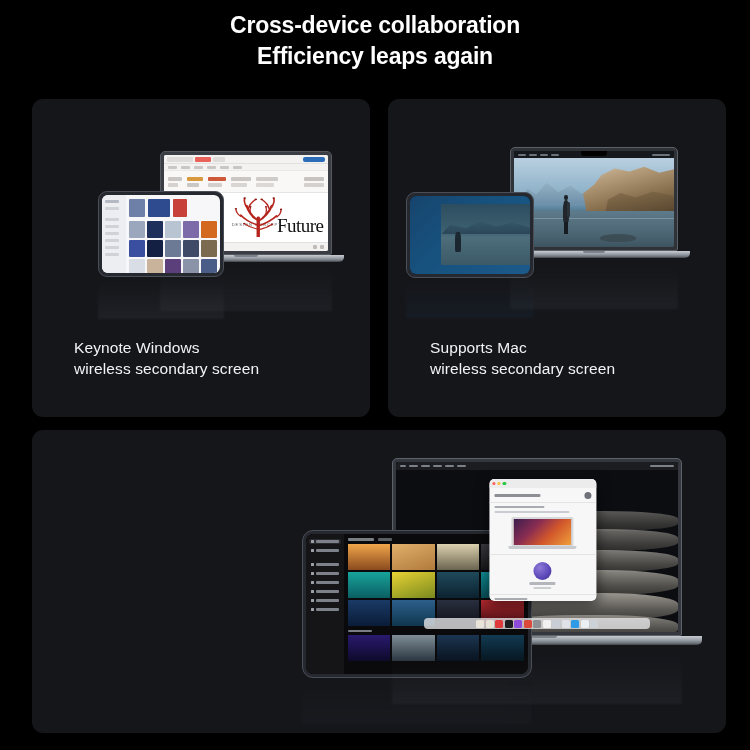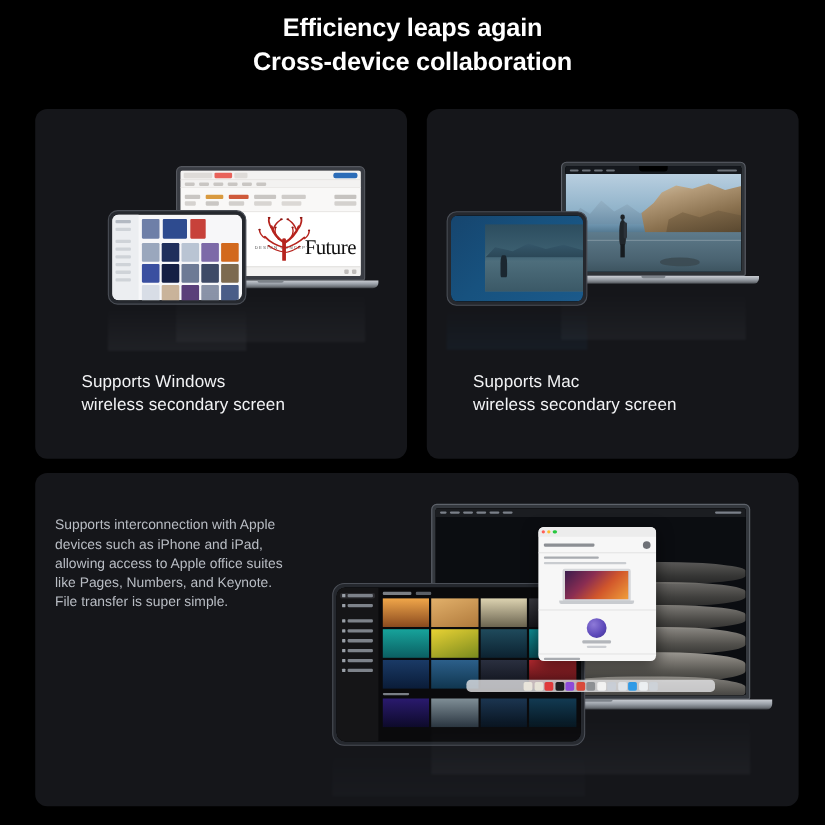--- a/index.html
+++ b/index.html
@@ -300,22 +300,22 @@
   .gal-dark .sublabel { height:2.6px; width:24px; background:#7a7f86; border-radius:1px; margin:4px 0 3px; }
   .gal-dark .grid2 { display:grid; grid-template-columns:repeat(4,1fr); gap:2px; }
   .gal-dark .grid2 .cell { height:26px; }
 </style>
 </head>
 <body>
 
 <div class="page">
 
   <div class="header">
+    <div class="line">Cross-device collaboration</div>
     <div class="line">Efficiency leaps again</div>
-    <div class="line">Cross-device collaboration</div>
   </div>
 
   <div class="card card-top-left">
     <div class="stage">
 
       <div class="laptop" style="left:128px; top:52px; width:172px; height:110px;">
         <div class="lid" style="height:104px;">
           <div class="screen">
             <div class="ppt">
               <div class="titlebar">
@@ -463,21 +463,21 @@
         </div>
       </div>
 
       <div class="reflect" style="left:128px; top:166px; width:172px; height:46px;
                   background:linear-gradient(180deg,#6b6f77,transparent);"></div>
       <div class="reflect" style="left:66px; top:180px; width:126px; height:40px;
                   background:linear-gradient(180deg,#7a7f88,transparent);"></div>
     </div>
 
     <div class="card-caption">
-      <div>Supports Windows</div>
+      <div>Keynote Windows</div>
       <div>wireless secondary screen</div>
     </div>
   </div>
 
   <div class="card card-top-right">
     <div class="stage">
 
       <div class="laptop" style="left:122px; top:48px; width:168px; height:112px;">
         <div class="lid" style="height:104px; background:#2f3338; border-color:#5c6068;">
           <div class="screen">
@@ -533,27 +533,20 @@
     <div class="card-caption">
       <div>Supports Mac</div>
       <div>wireless secondary screen</div>
     </div>
   </div>
 
   <div class="card card-bottom">
 
     <div style="position:absolute; left:18px; top:25px; width:330px; z-index:8;">
       <div style="color:#f4f5f7; font-size:16.5px; line-height:22px; font-weight:400; letter-spacing:0.1px;">
-      </div>
-      <div style="margin-top:14px; color:#b9bdc4; font-size:12.6px; line-height:17.5px;">
-        <div>Supports interconnection with Apple</div>
-        <div>devices such as iPhone and iPad,</div>
-        <div>allowing access to Apple office suites</div>
-        <div>like Pages, Numbers, and Keynote.</div>
-        <div>File transfer is super simple.</div>
       </div>
     </div>
 
     <div class="stage">
 
       <div class="laptop" style="left:360px; top:28px; width:290px; height:188px;">
         <div class="lid" style="height:178px; background:#34383e; border-color:#5e636b;">
           <div class="screen">
             <div class="macos-desk">
               <div class="menubar">

